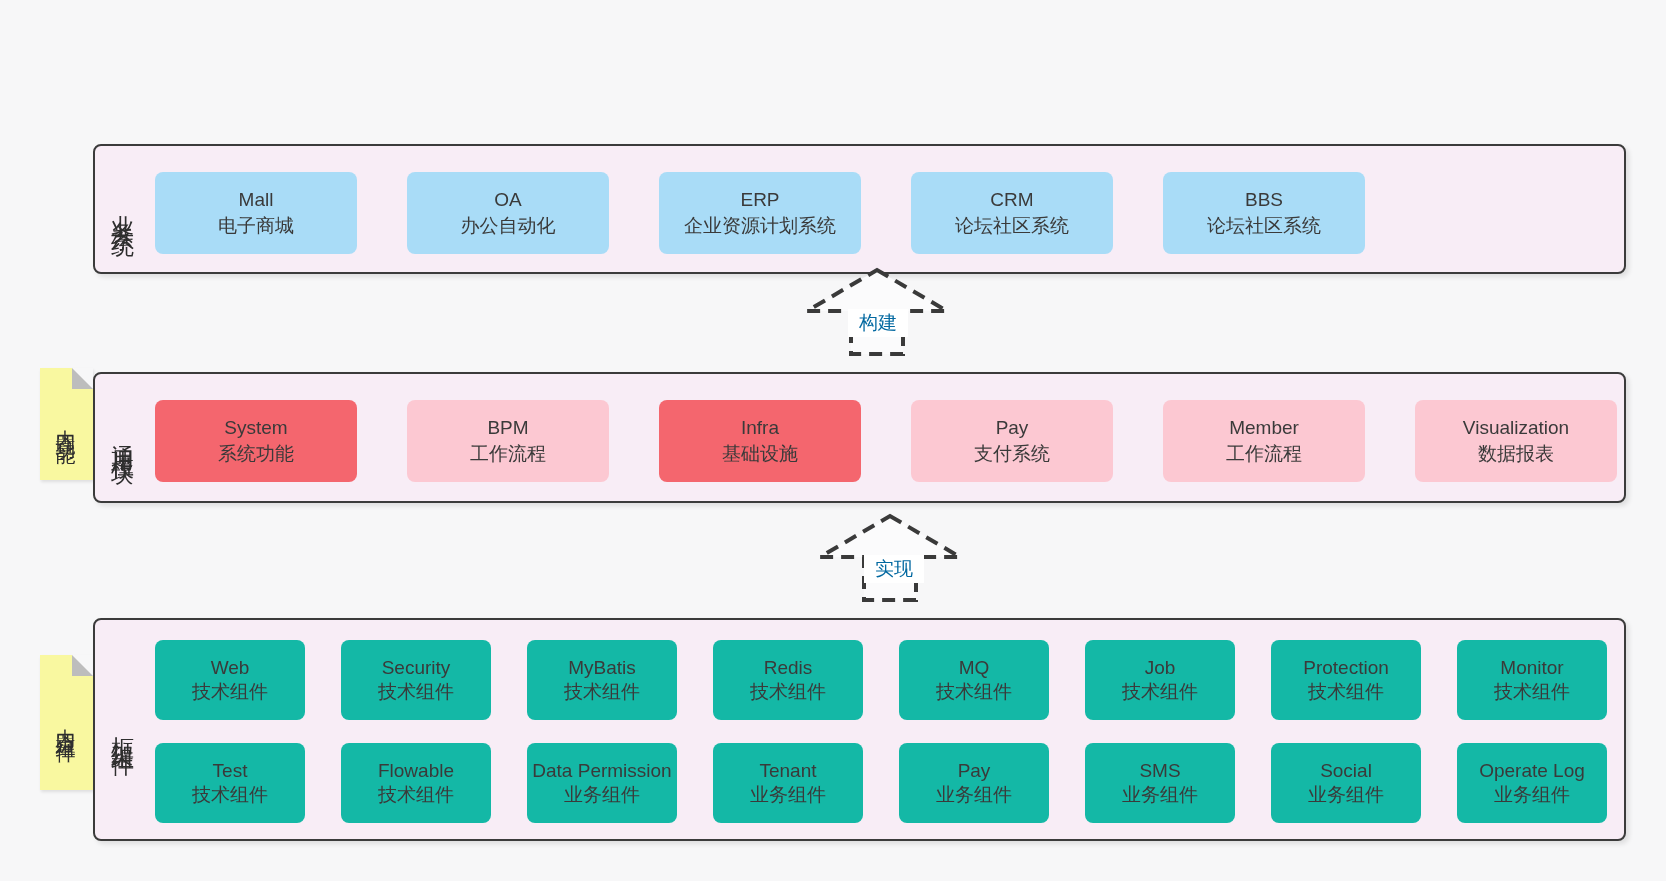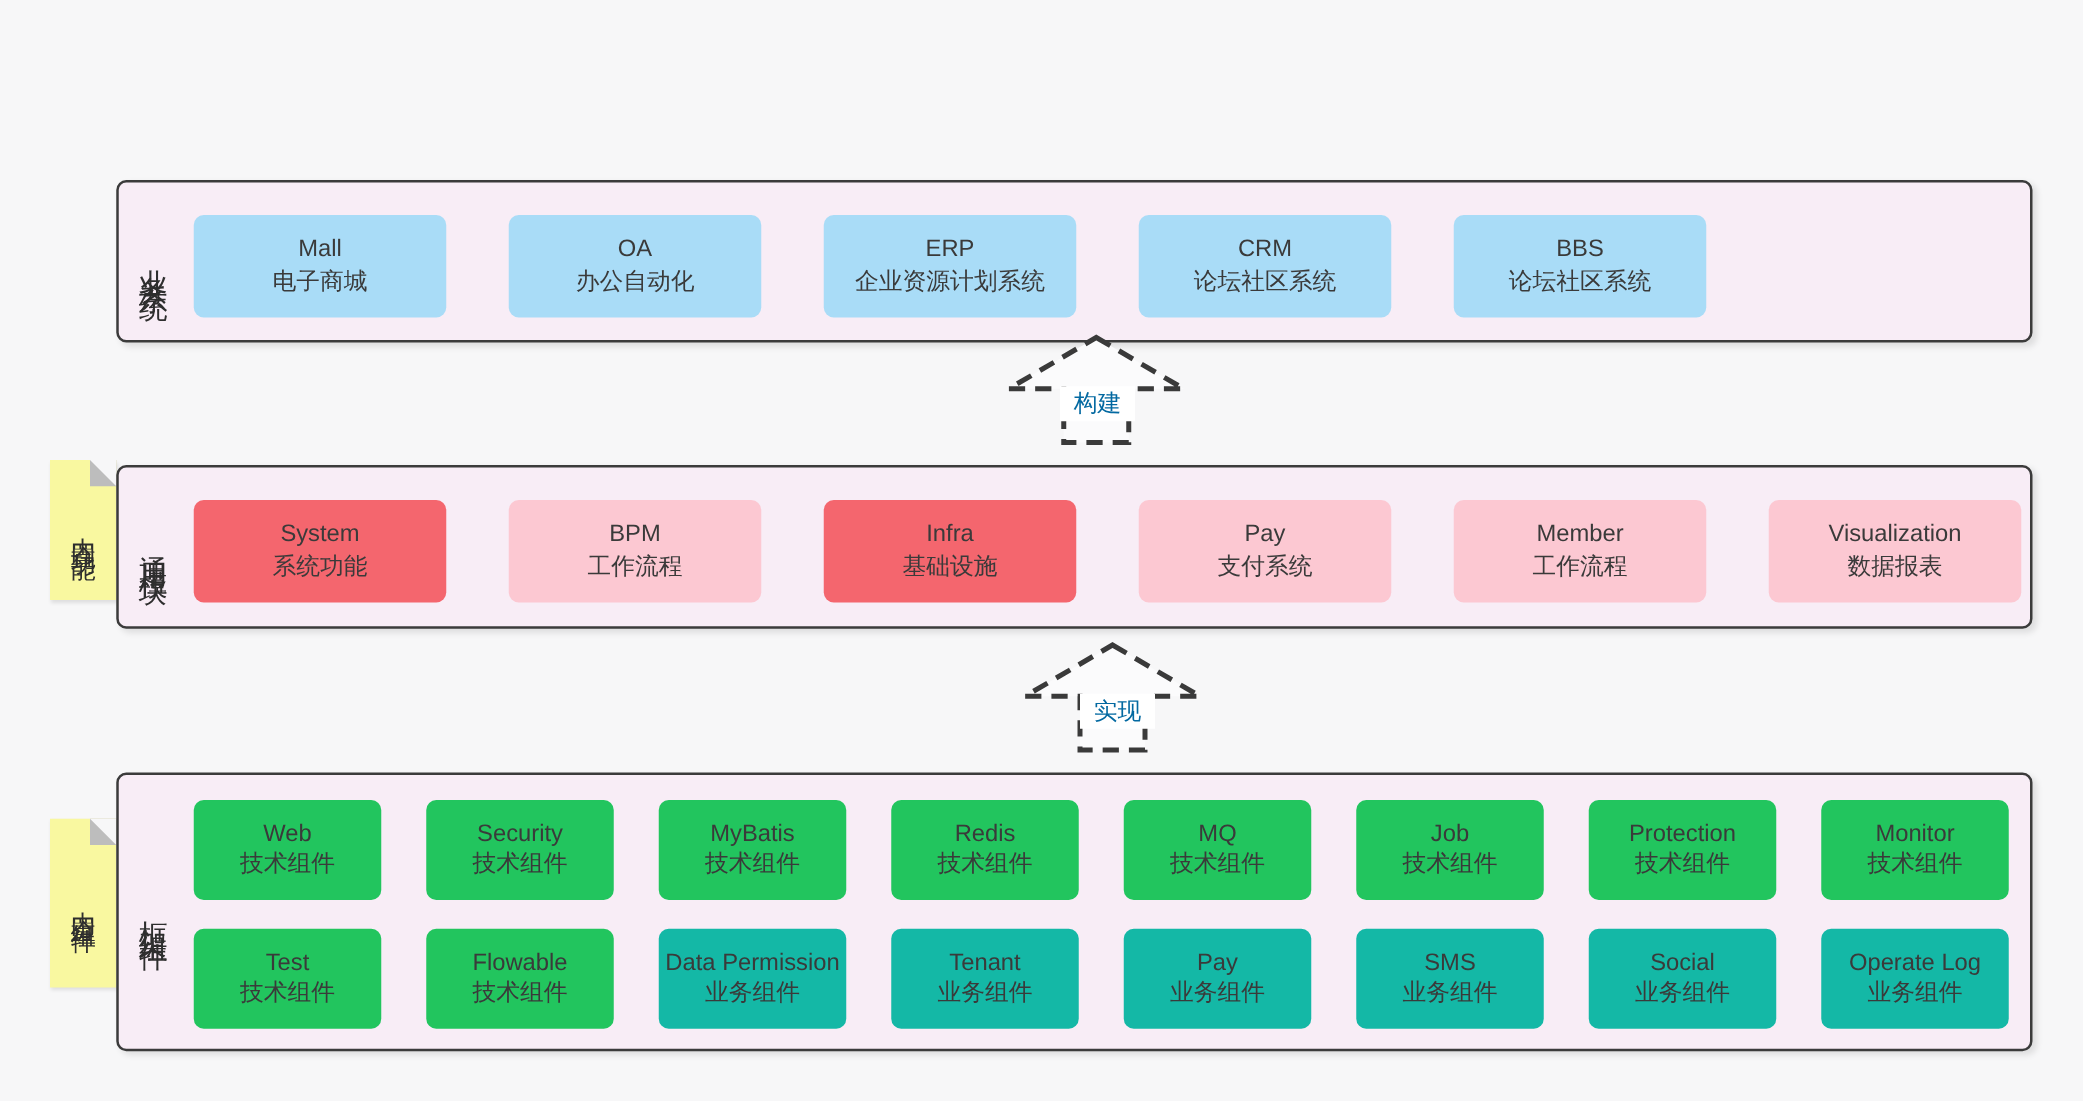--- a/index.html
+++ b/index.html
@@ -38,21 +38,21 @@
     justify-content:center;align-items:center;text-align:center;
     font-size:19px;line-height:1.35;color:#3a3a3a;
   }
   .box-wide{width:202px;height:82px;}
   .box-narrow{width:150px;height:80px;line-height:1.25;}
   .box-narrow .name{max-width:140px;}
 
   .blue{background:#a9dcf7;}
   .red{background:#f4666e;text-align:right;}
   .pink{background:#fcc8d2;}
-  .gdark{background:#22c55e;}
+  .gdark{background:#14b8a6;}
   .glight{background:#14b8a6;align-items:center;}
 
   
   .note{
     position:absolute;left:40px;width:53px;background:#f9f8a0;
     display:flex;justify-content:center;align-items:center;
     box-shadow:1px 2px 3px rgba(0,0,0,0.10);
   }
   .note-2{top:368px;height:112px;}
   .note-3{top:655px;height:135px;}

